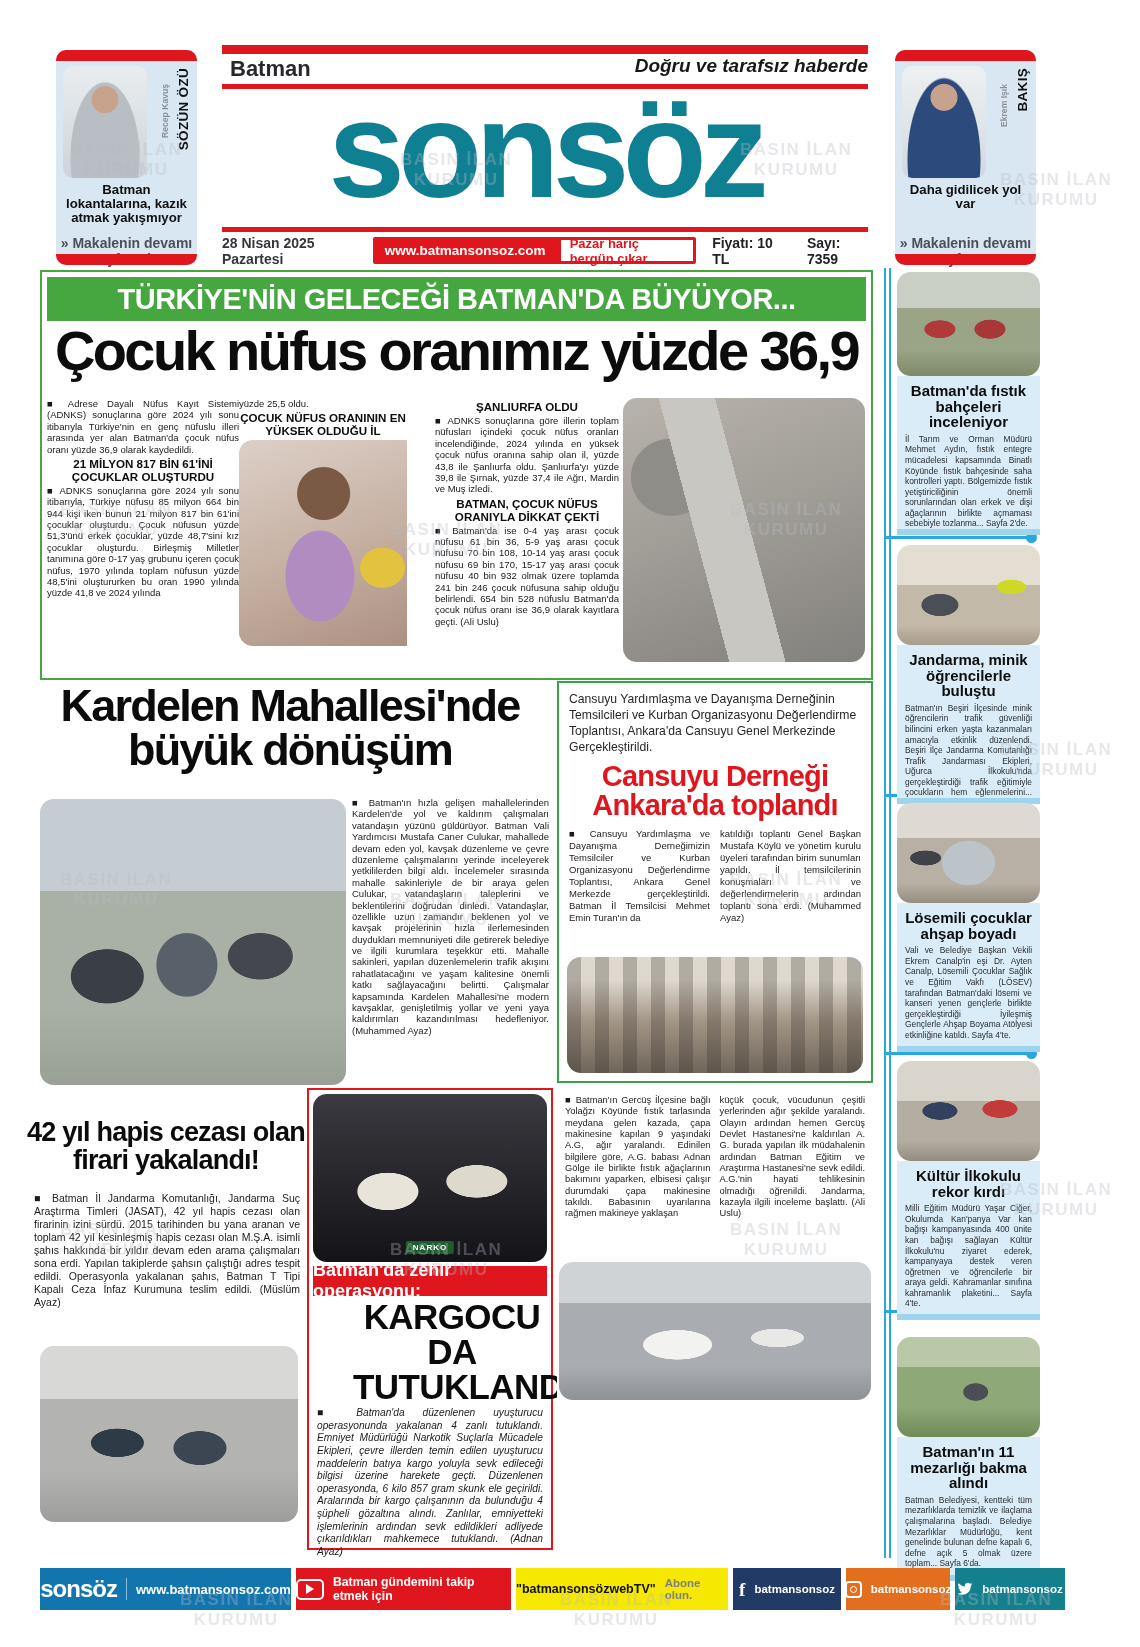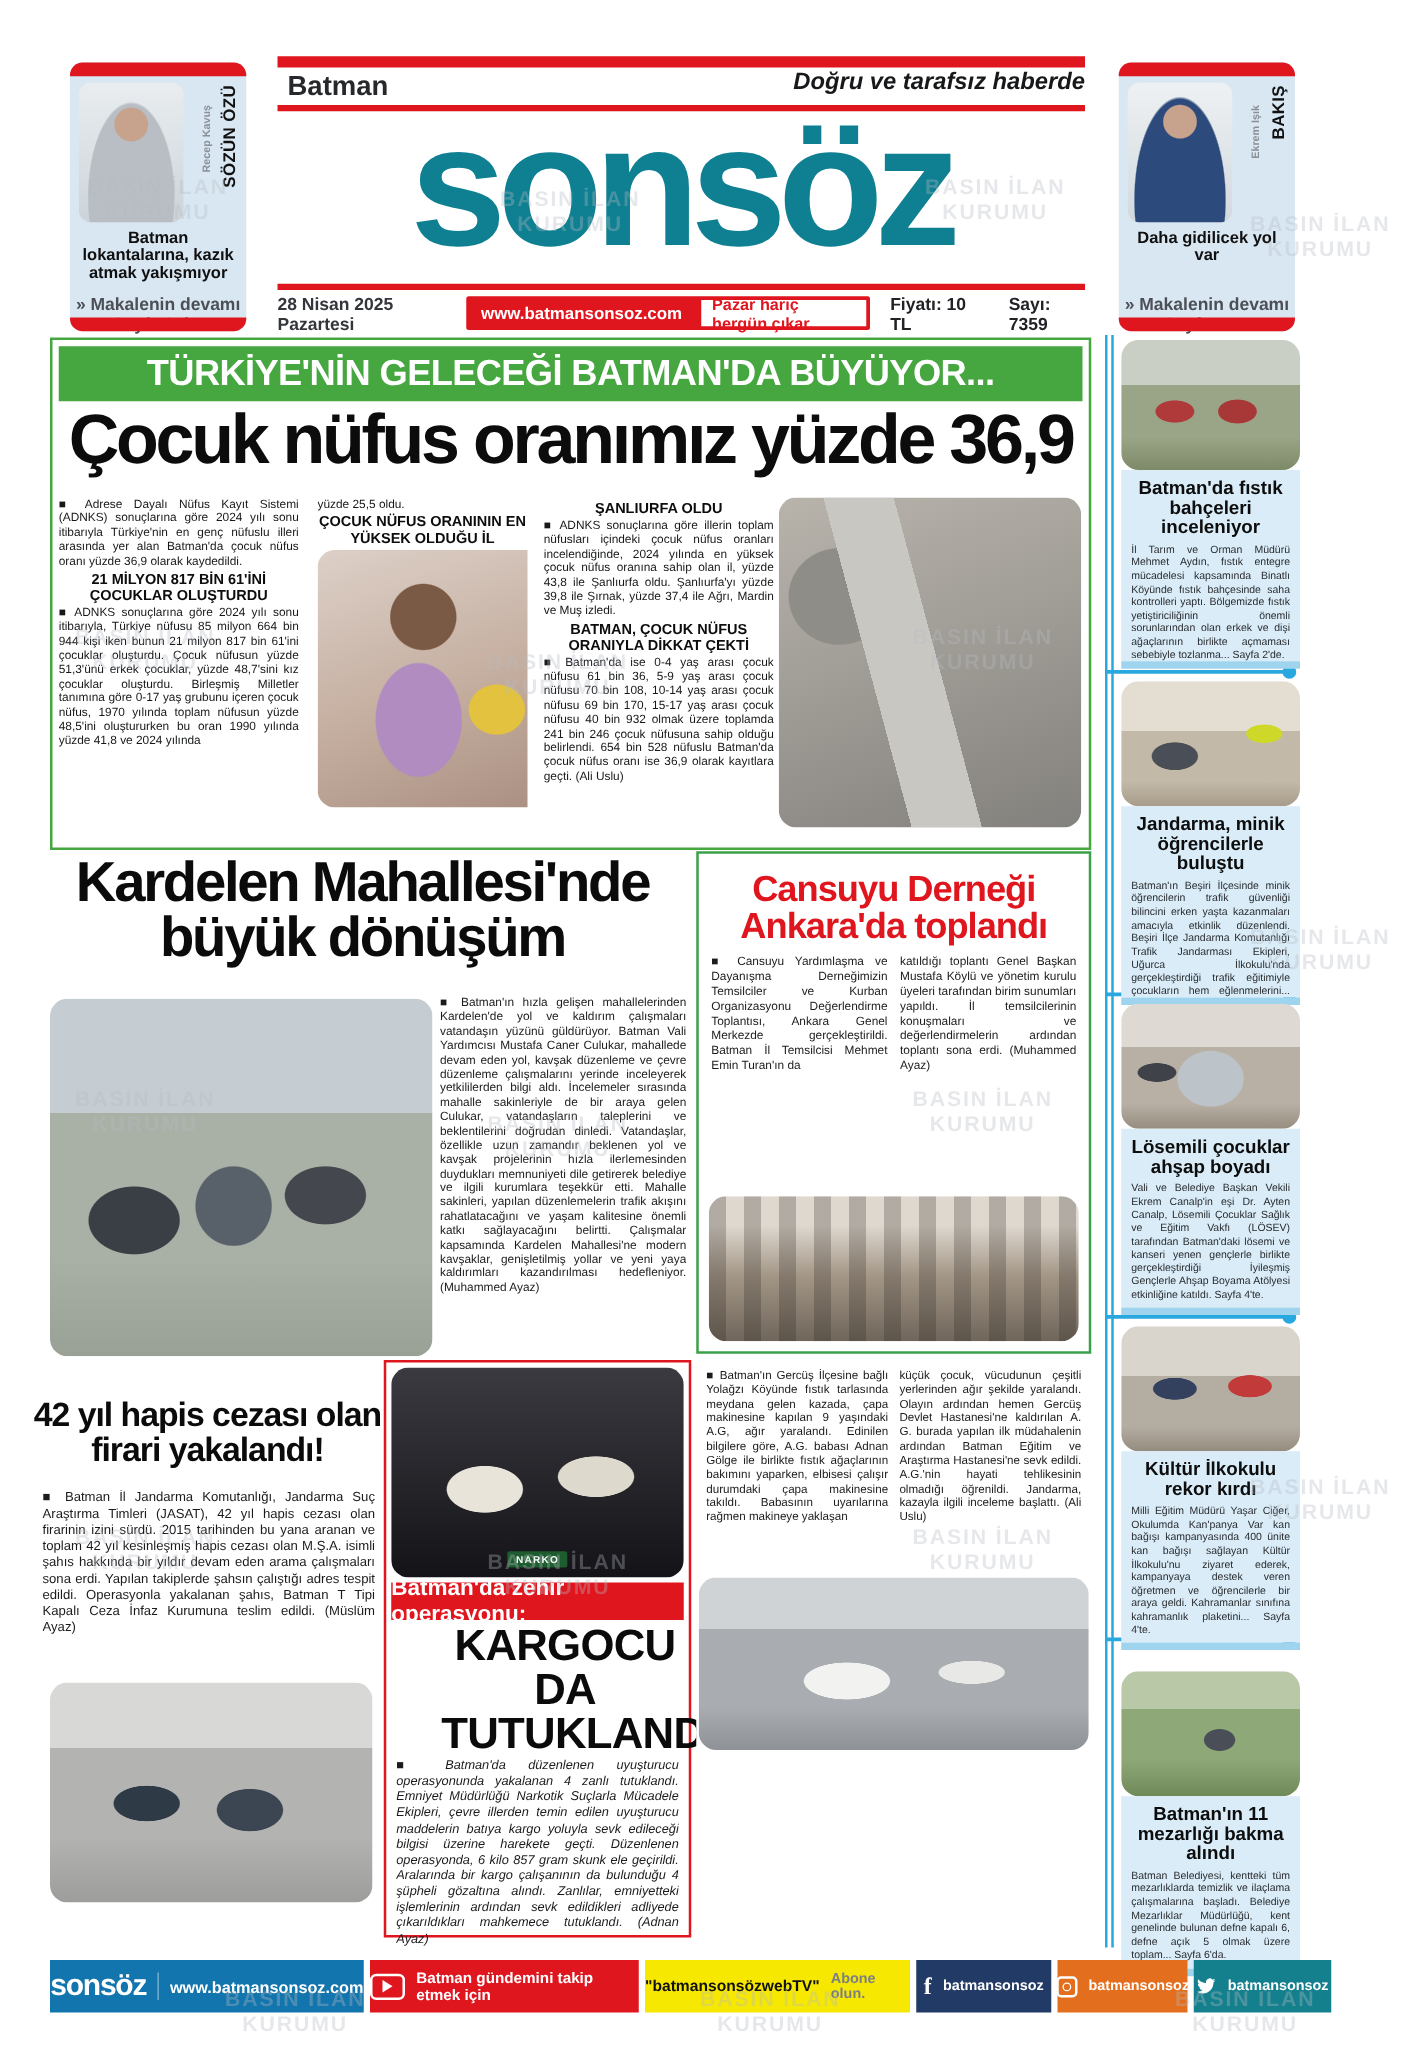--- a/index.html
+++ b/index.html
@@ -183,21 +183,21 @@
   <div class="leadbox">
     <div class="kicker">TÜRKİYE'NİN GELECEĞİ BATMAN'DA BÜYÜYOR...</div>
     <div class="lead-headline">Çocuk nüfus oranımız yüzde 36,9</div>
 
     <div class="lead-col" style="left:5px;width:192px;height:276px">
       <p>■ Adrese Dayalı Nüfus Kayıt Sistemi (ADNKS) sonuçlarına göre 2024 yılı sonu itibarıyla Türkiye'nin en genç nüfuslu illeri arasında yer alan Batman'da çocuk nüfus oranı yüzde 36,9 olarak kaydedildi.</p>
       <div class="subhead">21 MİLYON 817 BİN 61'İNİ ÇOCUKLAR OLUŞTURDU</div>
       <p>■ ADNKS sonuçlarına göre 2024 yılı sonu itibarıyla, Türkiye nüfusu 85 milyon 664 bin 944 kişi iken bunun 21 milyon 817 bin 61'ini çocuklar oluşturdu. Çocuk nüfusun yüzde 51,3'ünü erkek çocuklar, yüzde 48,7'sini kız çocuklar oluşturdu. Birleşmiş Milletler tanımına göre 0-17 yaş grubunu içeren çocuk nüfus, 1970 yılında toplam nüfusun yüzde 48,5'ini oluştururken bu oran 1990 yılında yüzde 41,8 ve 2024 yılında</p>
     </div>
 
-    <div class="lead-col" style="left:212px;width:168px;height:276px">
+    <div class="lead-col" style="left:197px;width:168px;height:276px">
       <p>yüzde 25,5 oldu.</p>
       <div class="subhead">ÇOCUK NÜFUS ORANININ EN YÜKSEK OLDUĞU İL</div>
       <div class="ph" style="width:184px;height:206px;margin-top:3px;
            background:radial-gradient(circle at 46% 26%,#7a5a44 0 26px,rgba(0,0,0,0) 27px),radial-gradient(ellipse at 44% 66%,#b08cc0 0 34px,rgba(0,0,0,0) 35px),radial-gradient(ellipse at 78% 62%,#e3c23f 0 22px,rgba(0,0,0,0) 23px),linear-gradient(160deg,#ddd0c8,#c2ab9c 60%,#a98f82);"></div>
     </div>
 
     <div class="lead-col" style="left:393px;width:184px;height:276px">
       <div class="subhead">ŞANLIURFA OLDU</div>
       <p>■ ADNKS sonuçlarına göre illerin toplam nüfusları içindeki çocuk nüfus oranları incelendiğinde, 2024 yılında en yüksek çocuk nüfus oranına sahip olan il, yüzde 43,8 ile Şanlıurfa oldu. Şanlıurfa'yı yüzde 39,8 ile Şırnak, yüzde 37,4 ile Ağrı, Mardin ve Muş izledi.</p>
       <div class="subhead">BATMAN, ÇOCUK NÜFUS ORANIYLA DİKKAT ÇEKTİ</div>
@@ -207,20 +207,21 @@
     <div class="ph" style="position:absolute;left:581px;top:126px;width:242px;height:264px;
          background:linear-gradient(75deg,rgba(0,0,0,0) 34%,#c9c7c2 34% 52%,rgba(0,0,0,0) 52%),radial-gradient(ellipse at 20% 30%,#8f8d88 0 40px,rgba(0,0,0,0) 41px),linear-gradient(160deg,#b8b4ac,#a19d97 45%,#83817d);"></div>
   </div>
 
   <div class="kard-h">Kardelen Mahallesi'nde büyük dönüşüm</div>
   <div class="ph" style="position:absolute;left:40px;top:799px;width:306px;height:286px;z-index:3;
        background:radial-gradient(ellipse at 22% 62%,#3a3f46 0 36px,rgba(0,0,0,0) 37px),radial-gradient(ellipse at 48% 58%,#58606a 0 30px,rgba(0,0,0,0) 31px),radial-gradient(ellipse at 72% 55%,#44484e 0 32px,rgba(0,0,0,0) 33px),linear-gradient(#c6cdd2 0 32%,#a9b1a7 32% 72%,#99a095);"></div>
   <div class="kard-body">■ Batman'ın hızla gelişen mahallelerinden Kardelen'de yol ve kaldırım çalışmaları vatandaşın yüzünü güldürüyor. Batman Vali Yardımcısı Mustafa Caner Culukar, mahallede devam eden yol, kavşak düzenleme ve çevre düzenleme çalışmalarını yerinde inceleyerek yetkililerden bilgi aldı. İncelemeler sırasında mahalle sakinleriyle de bir araya gelen Culukar, vatandaşların taleplerini ve beklentilerini doğrudan dinledi. Vatandaşlar, özellikle uzun zamandır beklenen yol ve kavşak projelerinin hızla ilerlemesinden duydukları memnuniyeti dile getirerek belediye ve ilgili kurumlara teşekkür etti. Mahalle sakinleri, yapılan düzenlemelerin trafik akışını rahatlatacağını ve yaşam kalitesine önemli katkı sağlayacağını belirtti. Çalışmalar kapsamında Kardelen Mahallesi'ne modern kavşaklar, genişletilmiş yollar ve yeni yaya kaldırımları kazandırılması hedefleniyor. (Muhammed Ayaz)</div>
 
   <div class="cansuyu">
+    <div class="cans-intro">Cansuyu Yardımlaşma ve Dayanışma Derneğinin Temsilcileri ve Kurban Organizasyonu Değerlendirme Toplantısı, Ankara'da Cansuyu Genel Merkezinde Gerçekleştirildi.</div>
     <div class="cans-h">Cansuyu Derneği Ankara'da toplandı</div>
     <div class="cans-cols">
       <div>■ Cansuyu Yardımlaşma ve Dayanışma Derneğimizin Temsilciler ve Kurban Organizasyonu Değerlendirme Toplantısı, Ankara Genel Merkezde gerçekleştirildi. Batman İl Temsilcisi Mehmet Emin Turan'ın da</div>
       <div>katıldığı toplantı Genel Başkan Mustafa Köylü ve yönetim kurulu üyeleri tarafından birim sunumları yapıldı. İl temsilcilerinin konuşmaları ve değerlendirmelerin ardından toplantı sona erdi. (Muhammed Ayaz)</div>
     </div>
     <div class="ph" style="position:absolute;left:8px;right:8px;bottom:8px;height:116px;
          background:repeating-linear-gradient(90deg,rgba(40,35,30,.25) 0 14px,rgba(0,0,0,0) 14px 28px),linear-gradient(#ded8cf 0 20%,#a39686 55%,#6f655a);"></div>
   </div>
 
   <div class="fir-h">42 yıl hapis cezası olan firari yakalandı!</div>

